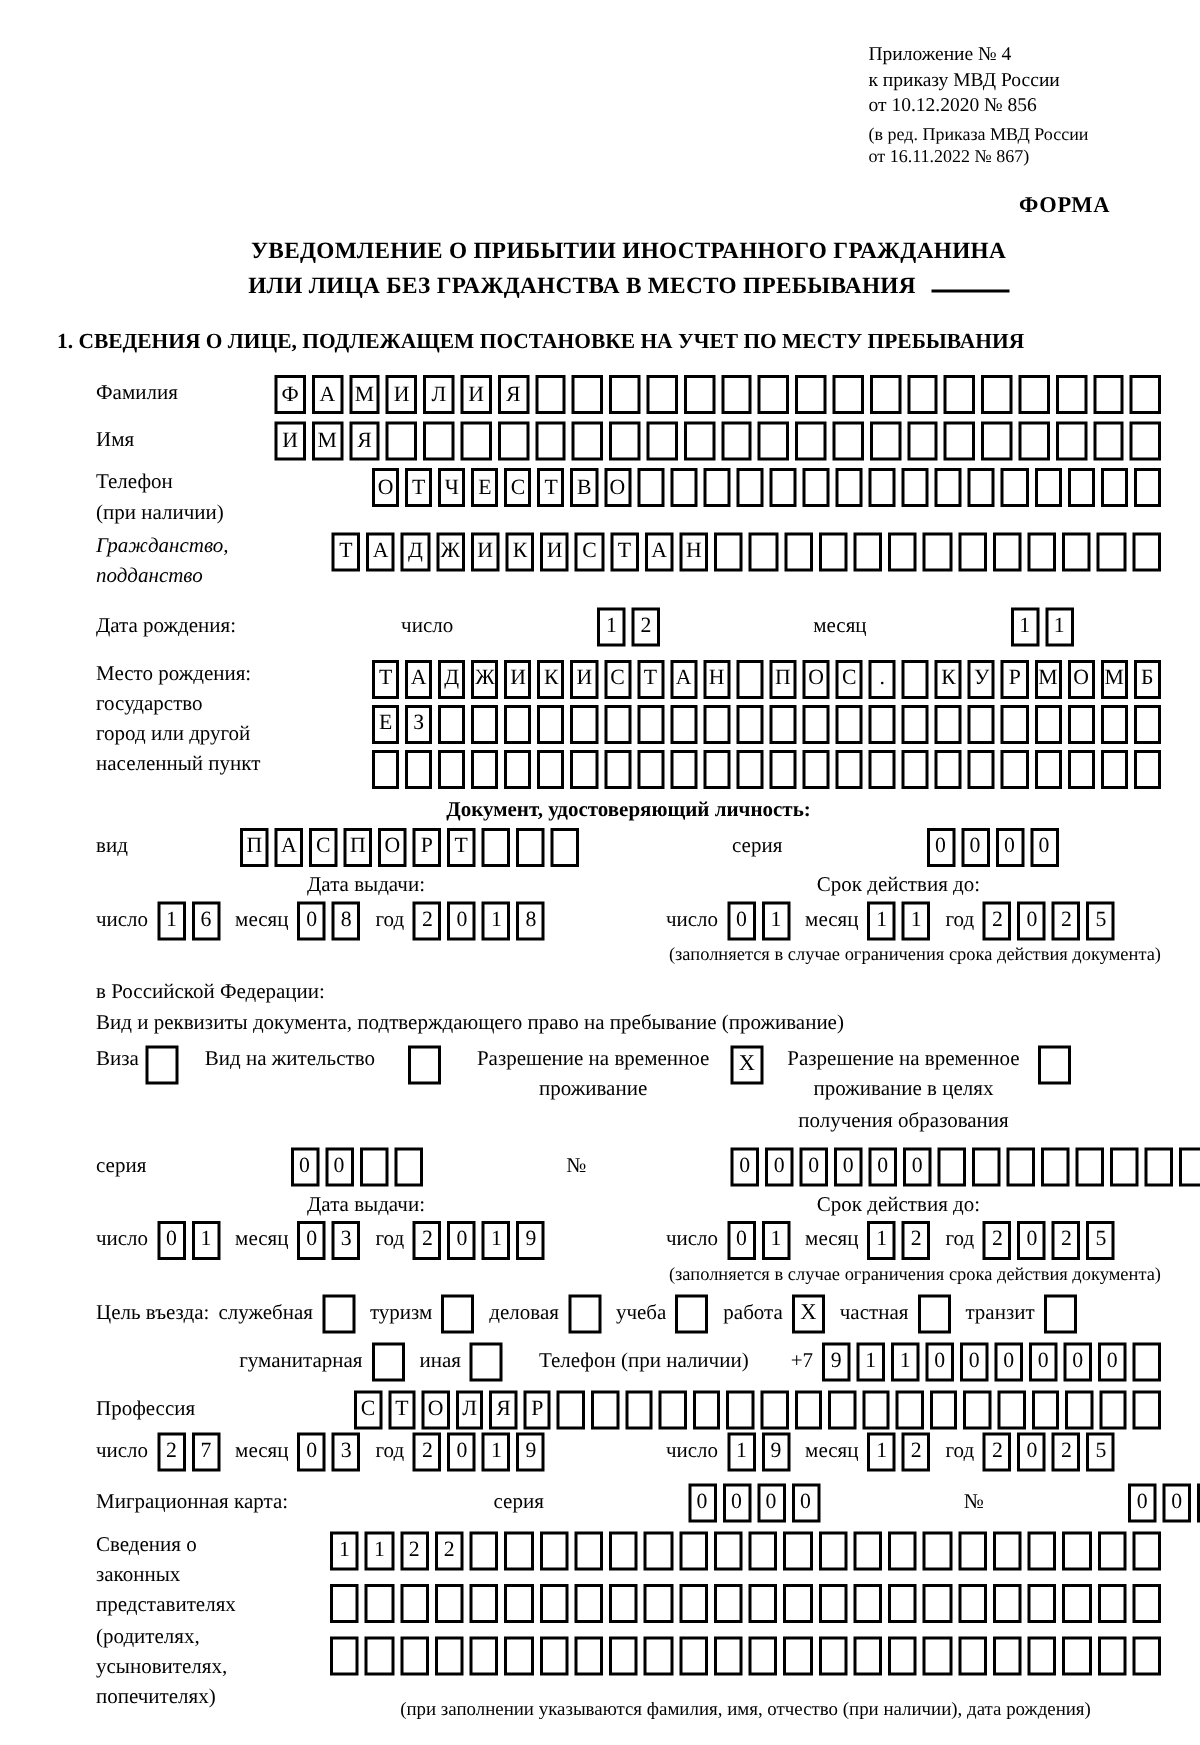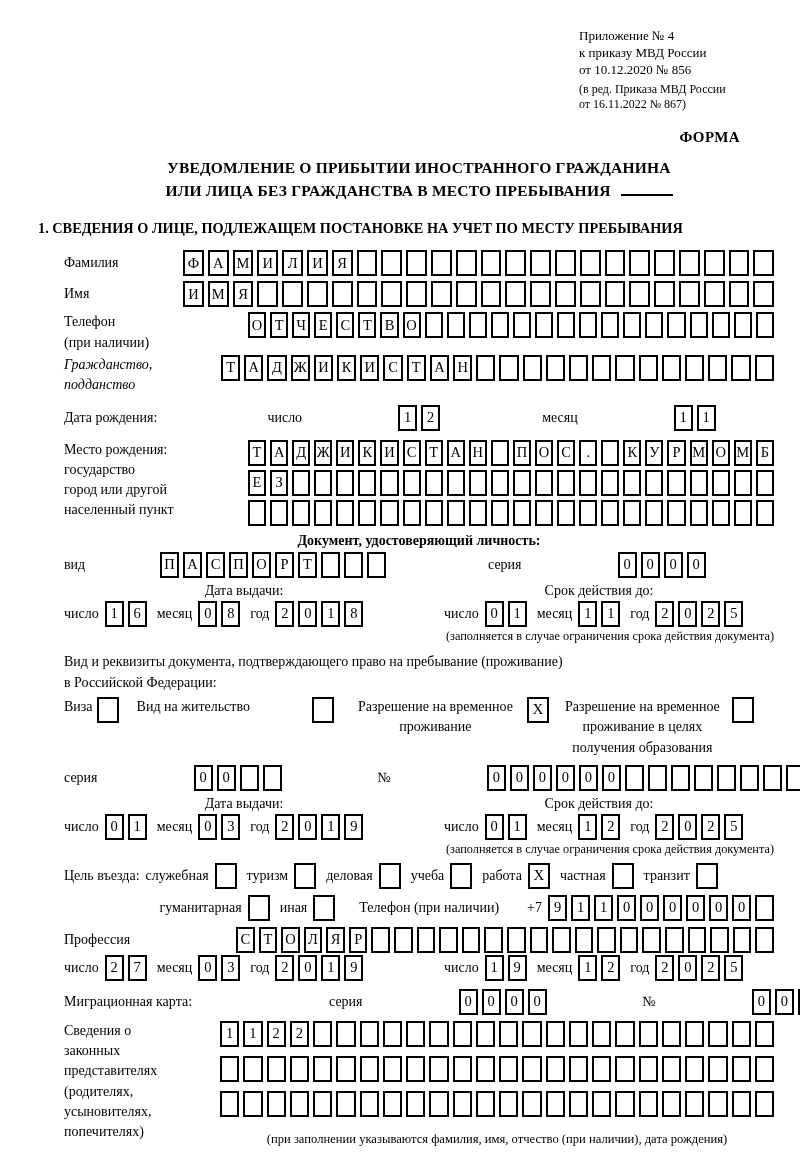--- a/index.html
+++ b/index.html
@@ -419,30 +419,30 @@
           <span class="box">2</span>
           <span class="box">0</span>
           <span class="box">2</span>
           <span class="box">5</span>
         </span>
     </div>
   </div>
   <div class="fine-note">(заполняется в случае ограничения срока действия документа)</div>
 
   <div class="intro">
+    <div>в Российской Федерации:</div>
     <div>Вид и реквизиты документа, подтверждающего право на пребывание (проживание)</div>
-    <div>в Российской Федерации:</div>
   </div>
 
   <div class="opts">
     <div class="opt">
       <span class="olabel">Виза</span>
       <span class="cbx" style="margin-left:4px;"></span>
     </div>
-    <div class="opt" style="margin-left:18px;gap:40px;">
+    <div class="opt" style="margin-left:18px;">
       <span class="olabel">Вид на жительство</span>
       <span class="cbx" style="margin-left:22px;"></span>
     </div>
     <div class="opt" style="margin-left:24px;">
       <span class="olabel c2">
         <div>Разрешение на временное</div>
         <div>проживание</div>
       </span>
       <span class="cbx" style="margin-left:14px;">X</span>
     </div>

